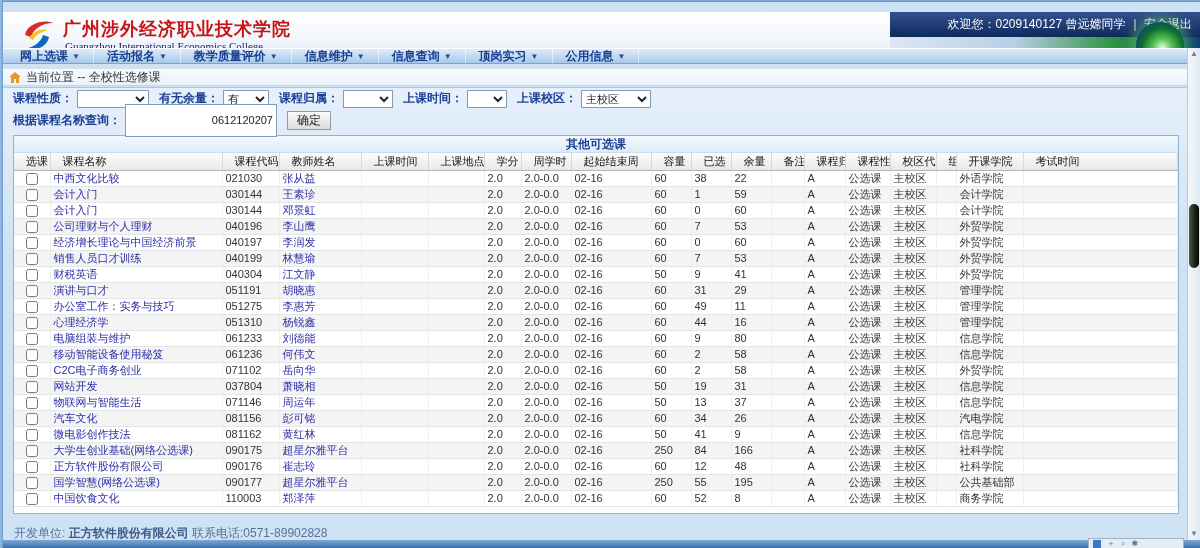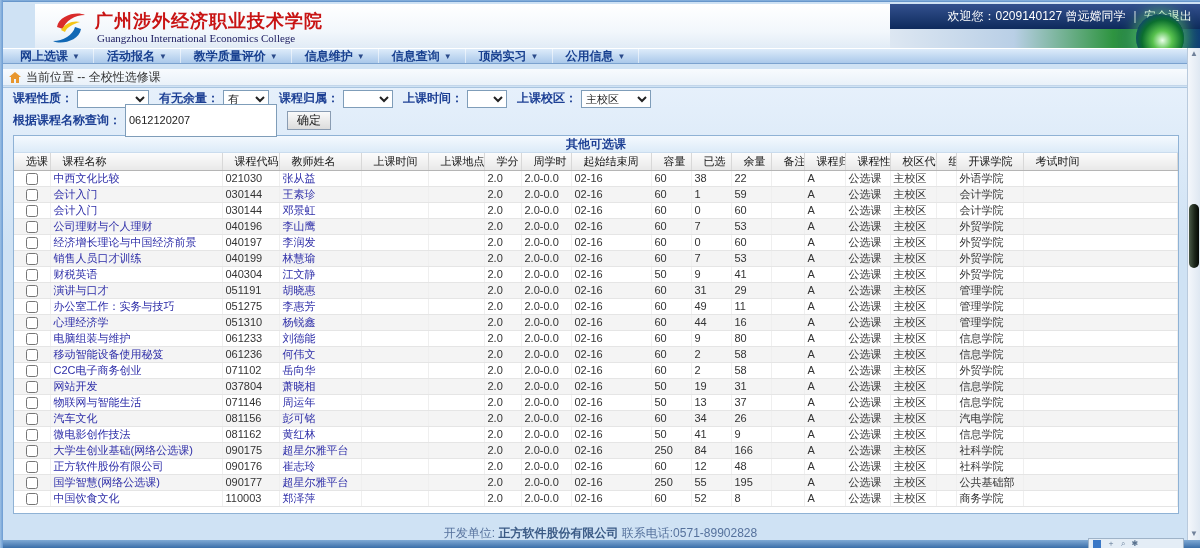--- a/index.html
+++ b/index.html
@@ -7,21 +7,21 @@
   body {
     width:1200px; height:548px; position:relative; overflow:hidden;
     font-family:"Liberation Sans", sans-serif;
     background:#cfe2f4;
   }
   
   .frame-top{position:absolute;top:0;left:0;right:0;height:2px;background:linear-gradient(#8db6e0,#5b8cc4);z-index:9;}
   .frame-left{position:absolute;top:0;left:0;bottom:0;width:3px;background:linear-gradient(90deg,#9cc0e4,#6b9bd2);z-index:9;}
 
   
-  .banner{position:absolute;top:4px;left:3px;right:0;height:46px;background:linear-gradient(#ffffff,#f2f7fc 60%,#dfeaf5);margin-left:32px;}
+  .banner{position:absolute;top:12px;left:3px;right:0;height:46px;background:linear-gradient(#ffffff,#f2f7fc 60%,#dfeaf5);}
   .logo{position:absolute;left:12px;top:3px;width:44px;height:42px;}
   .college-cn{position:absolute;left:60px;top:5px;font-family:"Liberation Serif",serif;font-weight:bold;font-size:18px;color:#c81414;letter-spacing:1px;white-space:nowrap;}
   .college-en{position:absolute;left:62px;top:28px;font-family:"Liberation Serif",serif;font-size:11px;color:#1a1a5e;white-space:nowrap;}
   .system-title{position:absolute;left:286px;top:12px;font-size:20px;font-weight:bold;font-style:italic;color:#1d5cab;letter-spacing:2px;}
   .banner-right{position:absolute;right:0;top:0;width:310px;height:46px;overflow:hidden;}
   .welcome-bar{position:absolute;top:0;left:0;right:0;height:25px;background:linear-gradient(#33518e,#0e2a5c);color:#fff;font-size:12px;line-height:25px;text-align:right;padding-right:8px;white-space:nowrap;}
   .welcome-bar a{color:#fff;text-decoration:none;}
   .banner-art{position:absolute;top:25px;left:0;right:0;height:21px;background:linear-gradient(90deg,#dde7f2 0%,#b9cfe6 40%,#2e9440 72%,#0f3f75 100%);}
   .swirl{position:absolute;right:16px;top:-15px;width:48px;height:48px;border-radius:50%;
     background:radial-gradient(circle at 55% 55%, #eaffea 0%, #58c24e 26%, #0b6e2f 55%, #123f7d 82%);
@@ -40,21 +40,21 @@
   
   .content{position:absolute;top:87px;left:3px;right:13px;bottom:8px;background:linear-gradient(#e6f0fb,#cfe2f4 35%);border-top:1px solid #a8c4e0;}
   .filter-line{display:flex;align-items:center;gap:4px;padding-left:10px;font-size:12px;color:#1c3f94;}
   .filter-line.l1{padding-top:4px;height:18px;}
   .filter-line.l2{height:21px;}
   .filter-line.l3{height:22px;}
   .f-label{font-weight:bold;white-space:nowrap;}
   .f-value{font-weight:normal;margin-right:10px;white-space:nowrap;}
   select{font-size:11px;height:18px;border:1px solid #7f9db9;background:#fff;color:#222;margin-right:6px;}
   .sel-nature{width:72px;} .sel-remainder{width:46px;} .sel-belong{width:50px;} .sel-time{width:40px;} .sel-campus{width:70px;}
-  .search-input{width:152px;height:33px;border:1px solid #7f9db9;font-size:11px;padding:0 3px;color:#222;background:#fff;}
+  .search-input{width:152px;height:33px;border:1px solid #7f9db9;font-size:11px;padding:0 3px;color:#222;background:#fff;text-align:right;}
   .confirm-btn{margin-left:6px;height:19px;font-size:12px;padding:0 9px;border:1px solid #8a9cb2;
     background:linear-gradient(#fafafa,#dcdcdc);color:#222;cursor:pointer;}
 
   
   .panel{margin:4px 8px 0 10px;background:#fff;border:1px solid #8fb2d5;height:379px;overflow:hidden;}
   .panel-title{height:17px;background:linear-gradient(#f4f9fe,#dcebf8);border-bottom:1px solid #cadcee;
     text-align:center;font-size:12px;font-weight:bold;color:#1c3f94;line-height:16px;}
   table{width:100%;border-collapse:collapse;table-layout:fixed;font-size:11px;}
   thead th{background:linear-gradient(#fcfcfc,#e8e8e8);border-bottom:1px solid #b5b5b5;border-right:1px solid #d8d8d8;
     font-weight:normal;color:#111;text-align:left;padding:1px 12px;height:14px;white-space:nowrap;overflow:hidden;}
@@ -63,21 +63,21 @@
   tbody tr:nth-child(even){background:#f4f4f4;}
   td.c-link{color:#2d2da8;cursor:pointer;}
   td.c-check{text-align:center;}
   input[type=checkbox]{width:12px;height:12px;margin:0;vertical-align:middle;}
   col.c0{width:36px;}col.c1{width:172px;}col.c2{width:57px;}col.c3{width:82px;}col.c4{width:67px;}
   col.c5{width:56px;}col.c6{width:37px;}col.c7{width:50px;}col.c8{width:80px;}col.c9{width:40px;}
   col.c10{width:40px;}col.c11{width:40px;}col.c12{width:33px;}col.c13{width:41px;}col.c14{width:45px;}
   col.c15{width:46px;}col.c16{width:20px;}col.c17{width:67px;}col.c18{width:auto;}
 
   
-  .footer{position:absolute;left:0;right:13px;bottom:9px;height:14px;text-align:center;font-size:12px;color:#55719c;white-space:nowrap;padding-left:14px;}
+  .footer{position:absolute;left:0;right:13px;bottom:9px;height:14px;font-size:12px;color:#55719c;white-space:nowrap;padding-left:14px;}
   .footer .company{font-weight:bold;color:#3a5a85;}
   .bottom-strip{position:absolute;left:0;right:0;bottom:0;height:8px;background:linear-gradient(#7fa9d4,#3a6ea8);}
 
   
   .scrollbar{position:absolute;right:0;top:48px;bottom:8px;width:13px;background:linear-gradient(90deg,#f4f7fb,#dfe8f2);border-left:1px solid #b9cadd;z-index:8;}
   .sb-btn{position:absolute;left:0;right:0;height:12px;text-align:center;font-size:8px;line-height:12px;color:#70819a;cursor:pointer;}
   .sb-up{top:0;} .sb-down{bottom:0;}
   .sb-thumb{position:absolute;left:1px;right:1px;top:156px;height:64px;border-radius:6px;
     background:linear-gradient(90deg,#4a5a48,#1c261a 55%,#050805);cursor:grab;}
 

